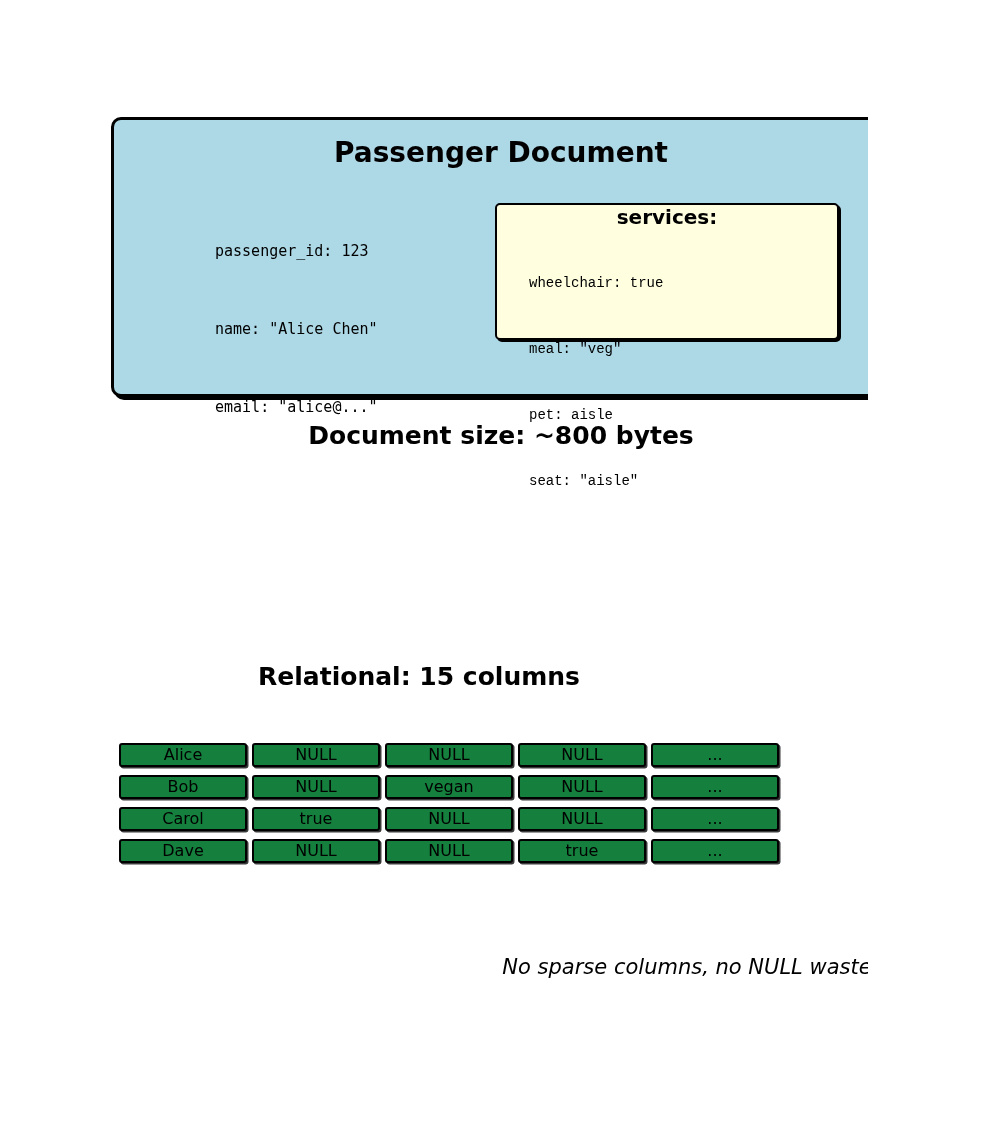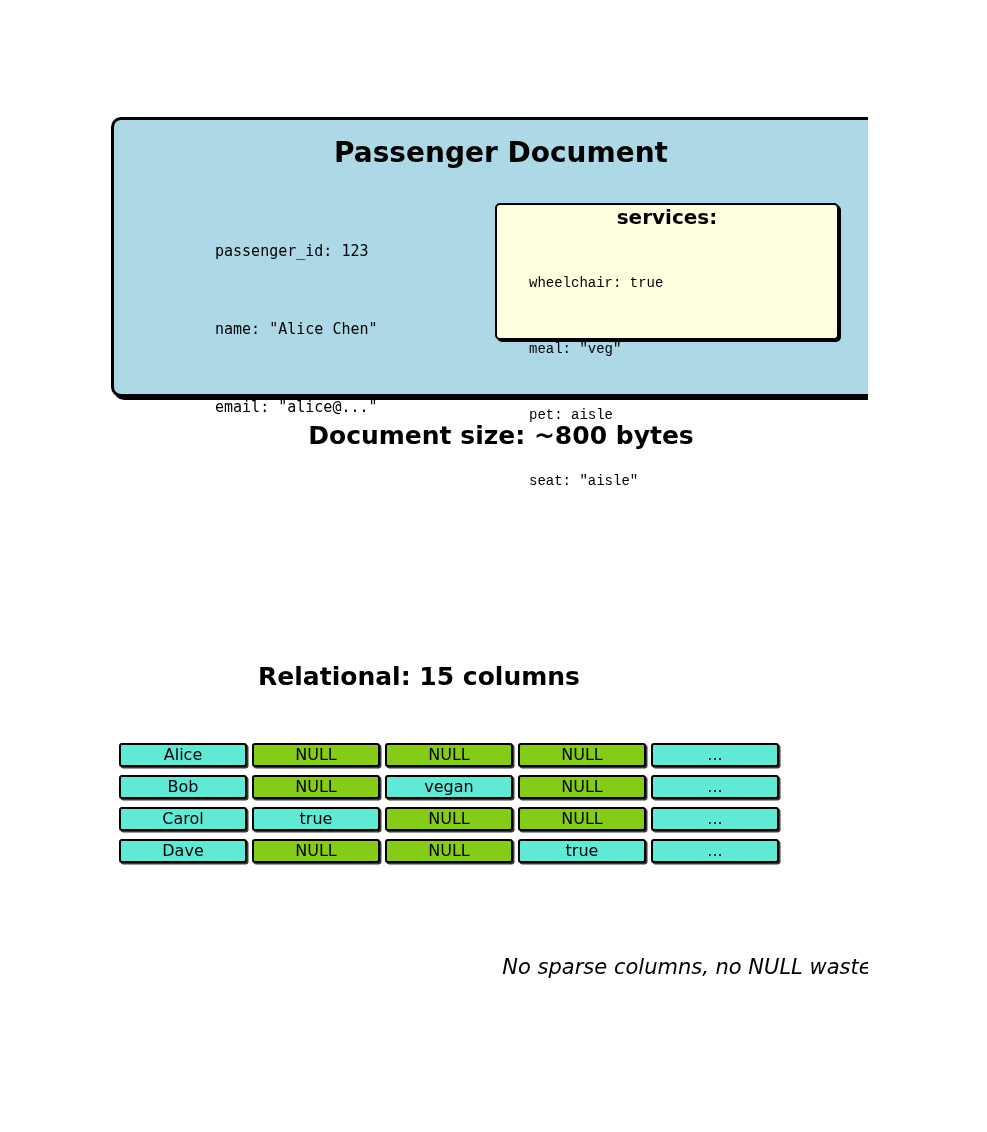--- a/index.html
+++ b/index.html
@@ -32,22 +32,22 @@
   #cap-docstore{left:728px;top:900px;}
   .note-italic{position:absolute;left:680px;top:955px;font-style:italic;
     font-size:21px;line-height:25px;white-space:nowrap;transform:translateX(-50%);}
 
   
   .rel-grid{position:absolute;left:112px;top:743px;display:grid;
     grid-template-columns:repeat(5,128px);grid-auto-rows:24px;gap:8px 5px;}
   .cell{box-sizing:border-box;border:2px solid #000;border-radius:3px;
     display:flex;align-items:center;justify-content:center;
     font-size:16px;line-height:16px;box-shadow:1.5px 1.5px 0 #3a3a3a;}
-  .cell.green{background:#5eead4;}
-  .cell.red{background:#84cc16;}
+  .cell.green{background:#15803d;}
+  .cell.red{background:#15803d;}
 </style>
 </head>
 <body>
 
 <div class="canvas">
 
   <div class="doc-box">
     <div class="doc-title">Passenger Document</div>
 
     <div class="doc-fields">

